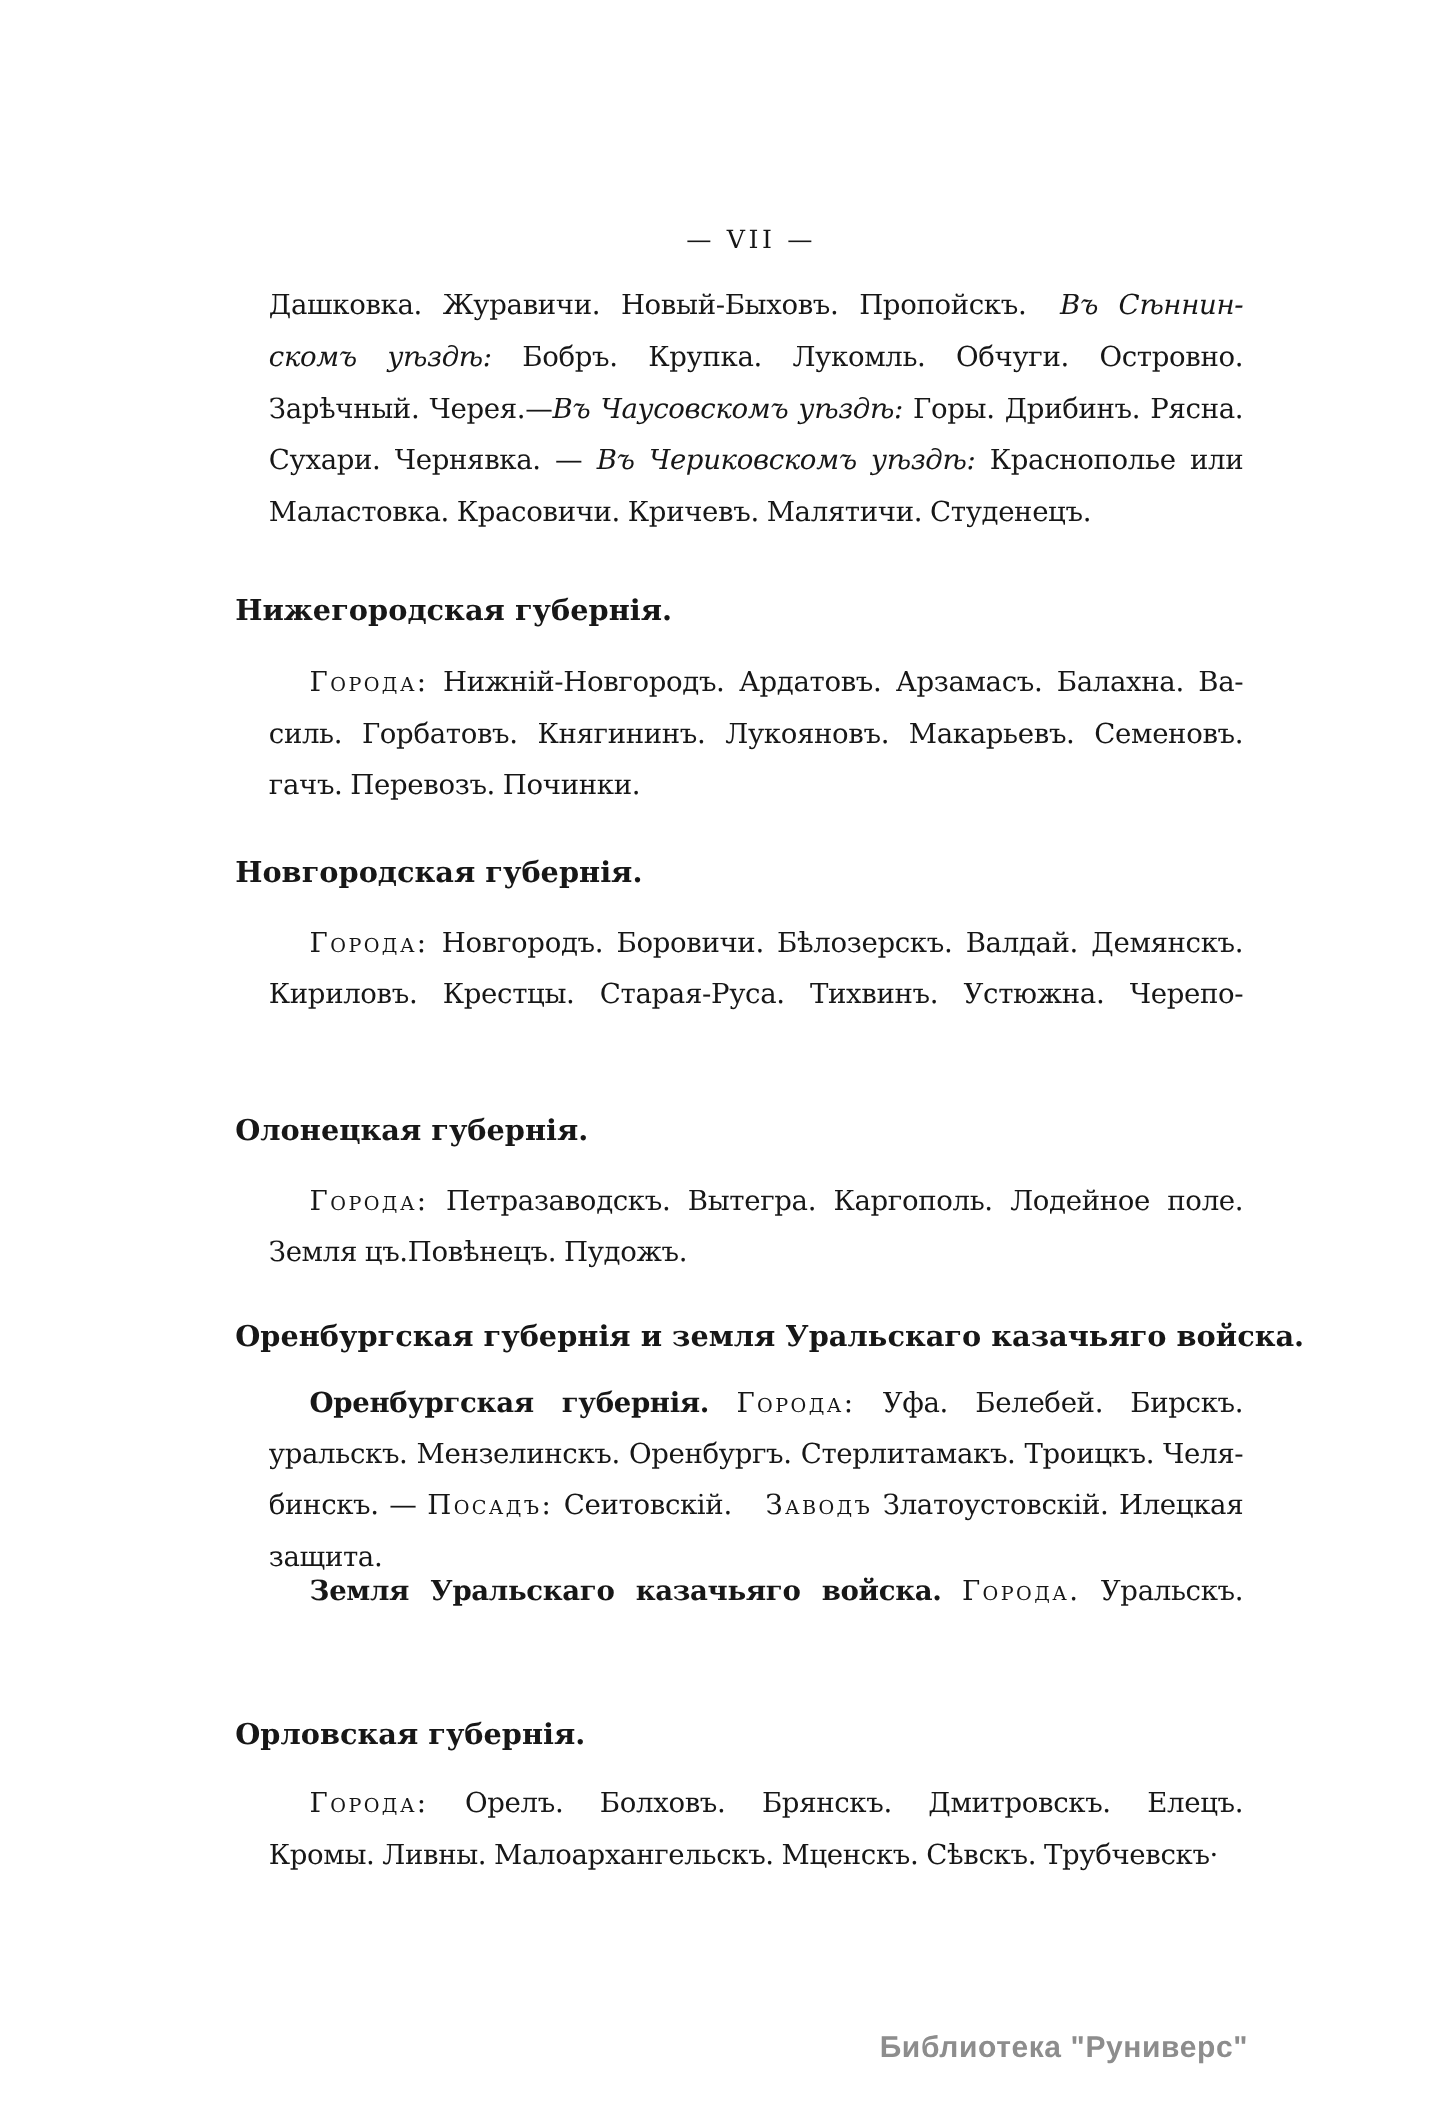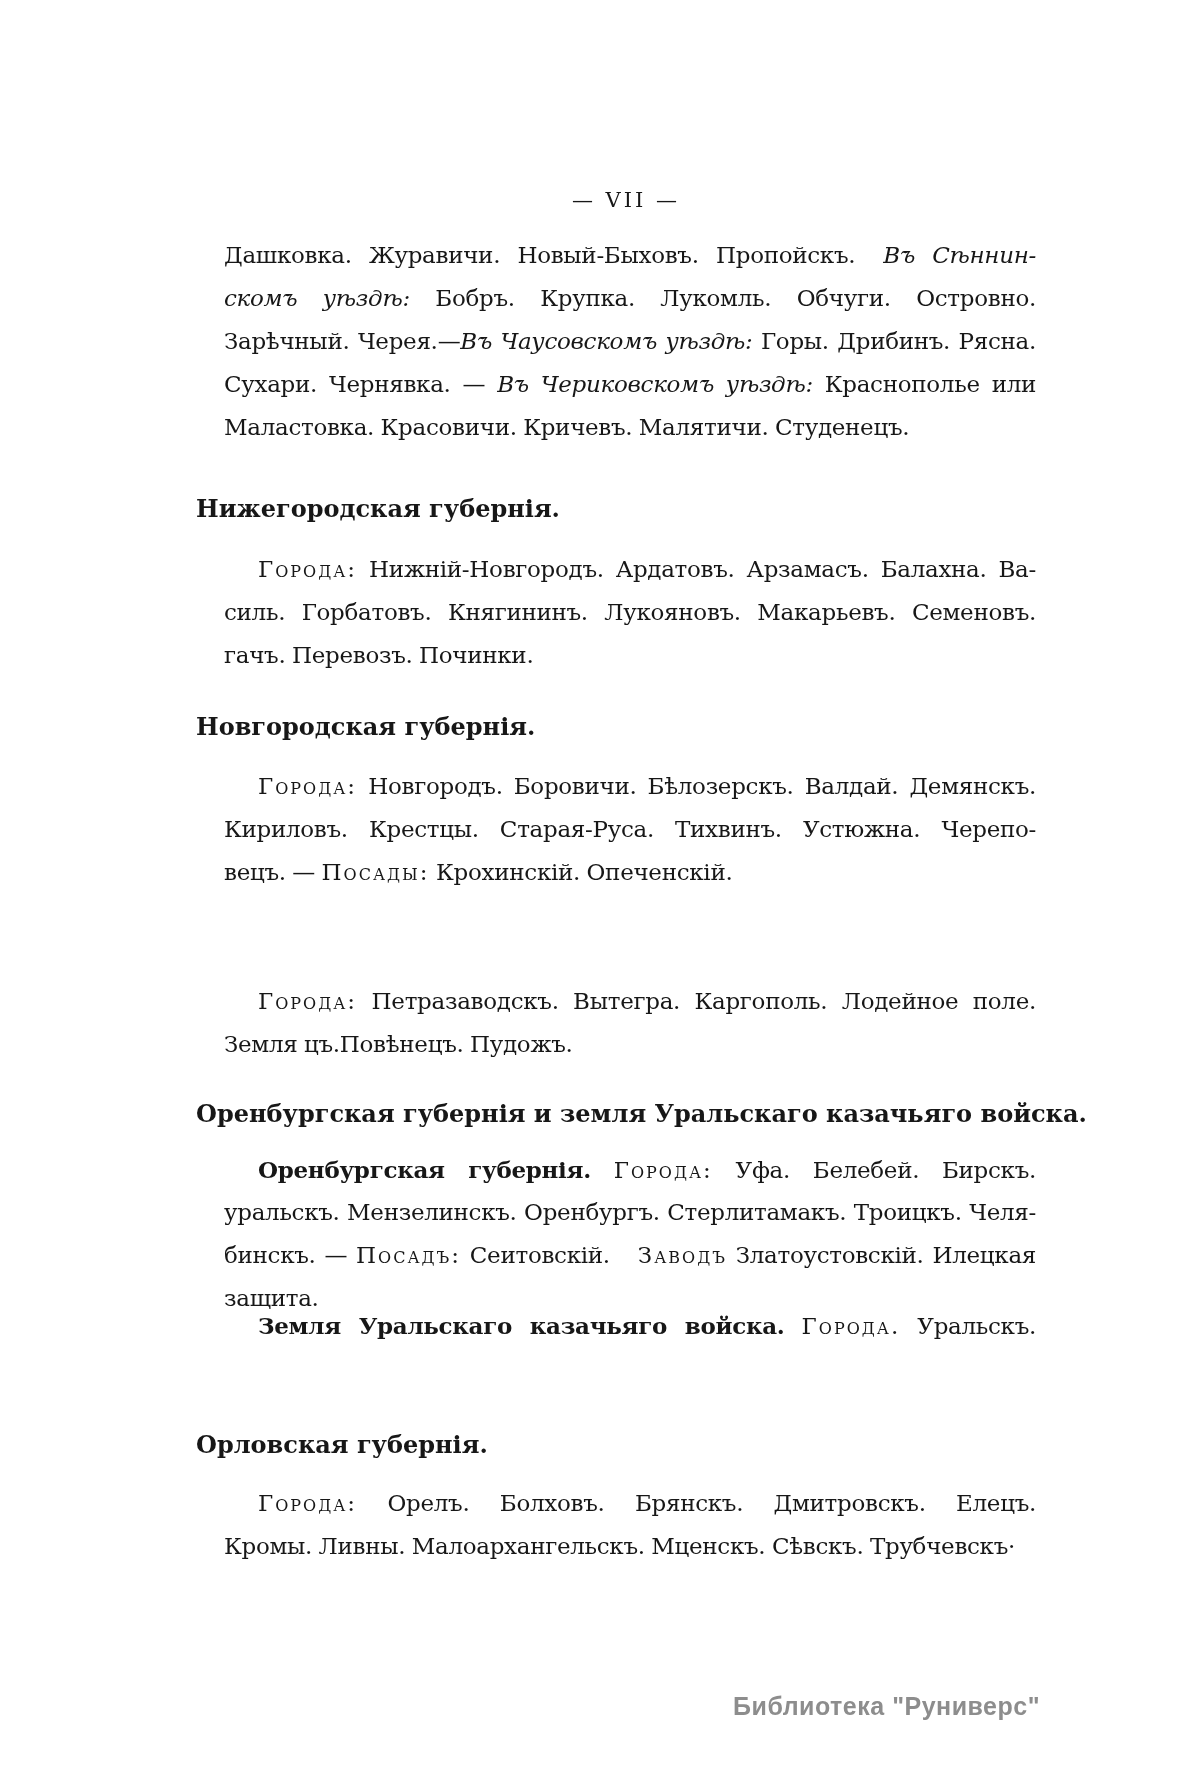--- a/index.html
+++ b/index.html
@@ -52,23 +52,23 @@
   <div class="block" style="top:548px">
     <div class="line just indent"><span class="sc">Города:</span> <span>Нижній-Новгородъ. Ардатовъ. Арзамасъ. Балахна. Ва-</span></div>
     <div class="line just"><span>силь. Горбатовъ. Княгининъ. Лукояновъ. Макарьевъ. Семеновъ. Сер-</span></div>
     <div class="line"><span>гачъ. Перевозъ. Починки.</span></div>
   </div>
 
   <div class="heading" style="top:712px">Новгородская губернія.</div>
   <div class="block" style="top:765px">
     <div class="line just indent"><span class="sc">Города:</span> <span>Новгородъ. Боровичи. Бѣлозерскъ. Валдай. Демянскъ.</span></div>
     <div class="line just"><span>Кириловъ. Крестцы. Старая-Руса. Тихвинъ. Устюжна. Черепо-</span></div>
-    <div class="line"><span>вецъ. —</span> <span class="sc">Посады:</span> <span>Крохинскій. Опеченскій.</span></div>
   </div>
 
+  <div class="heading" style="top:927px">Олонецкая губернія.</div>
   <div class="block" style="top:980px">
     <div class="line just indent"><span class="sc">Города:</span> <span>Петразаводскъ. Вытегра. Каргополь. Лодейное поле.</span></div>
     <div class="line"><span>Земля цъ.Повѣнецъ. Пудожъ.</span></div>
   </div>
 
   <div class="heading" style="top:1099px">Оренбургская губернія и земля Уральскаго казачьяго войска.</div>
   <div class="block" style="top:1148px">
     <div class="line just indent"><span class="bd">Оренбургская губернія.</span> <span class="sc">Города:</span> <span>Уфа. Белебей. Бирскъ. Верхне-</span></div>
     <div class="line just"><span>уральскъ. Мензелинскъ. Оренбургъ. Стерлитамакъ. Троицкъ. Челя-</span></div>
     <div class="line just"><span>бинскъ. —</span> <span class="sc">Посадъ:</span> <span>Сеитовскій.</span><span class="gap"></span><span class="sc">Заводъ</span> <span>Златоустовскій. Илецкая</span></div>

